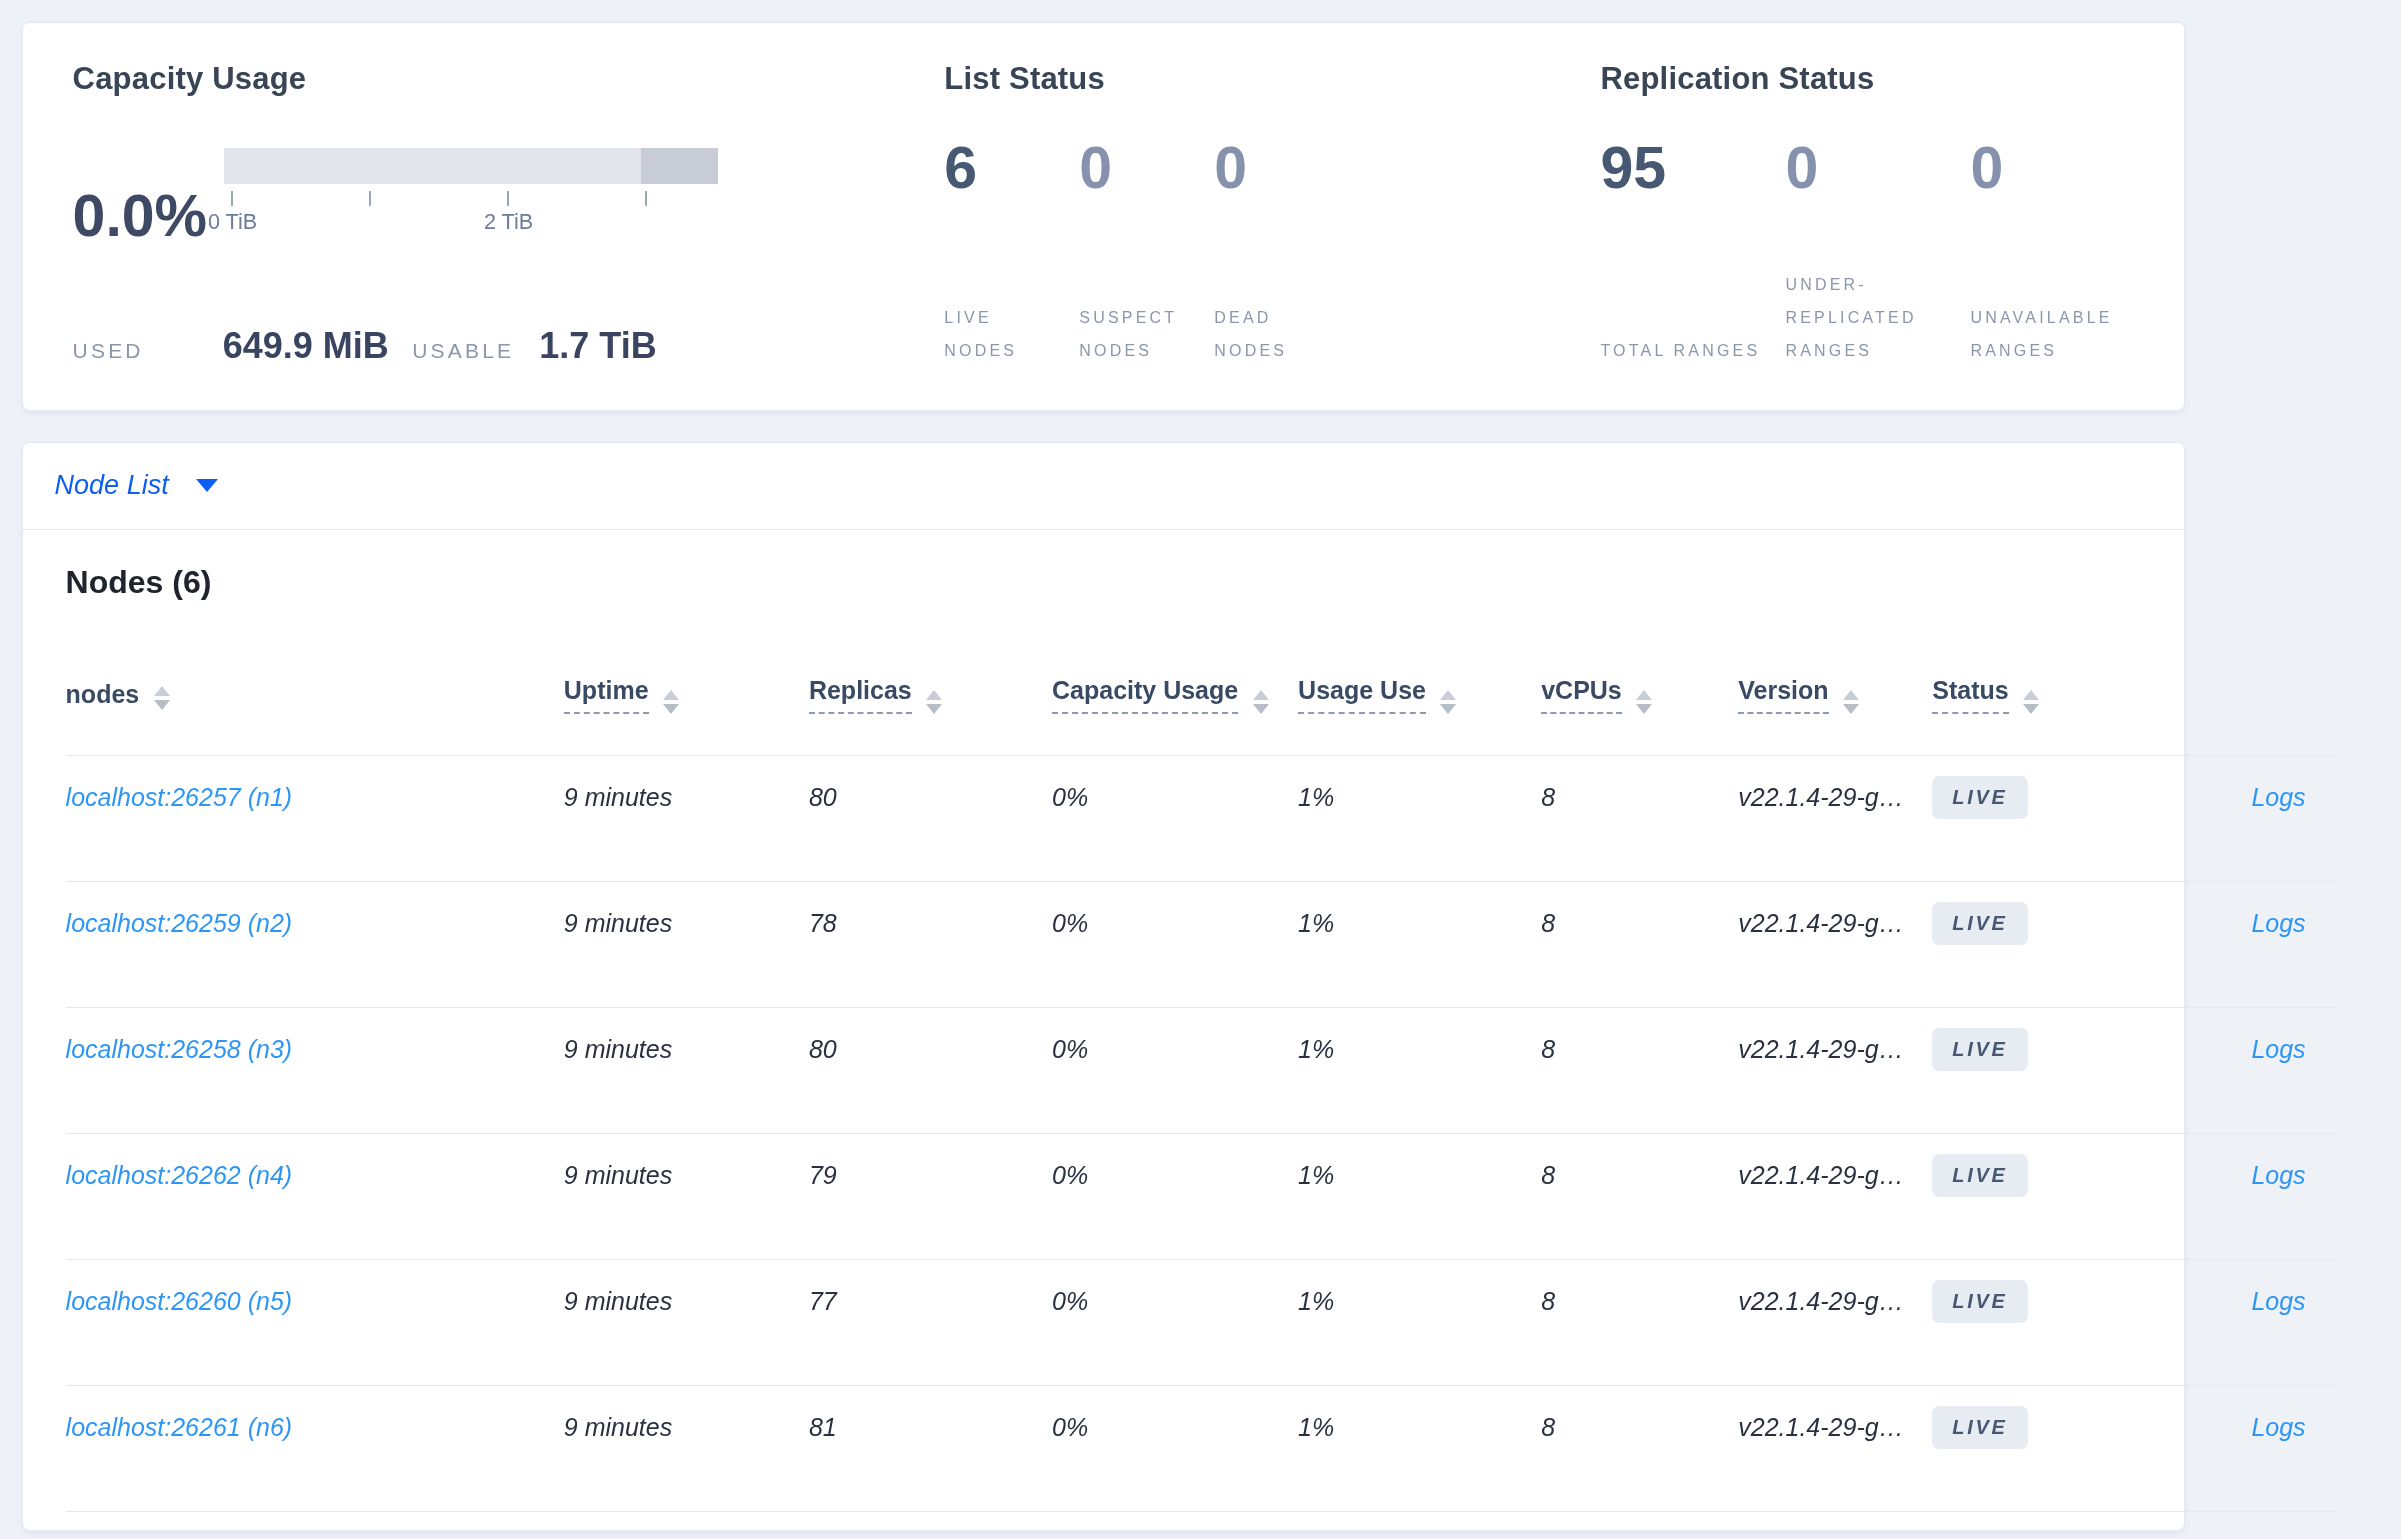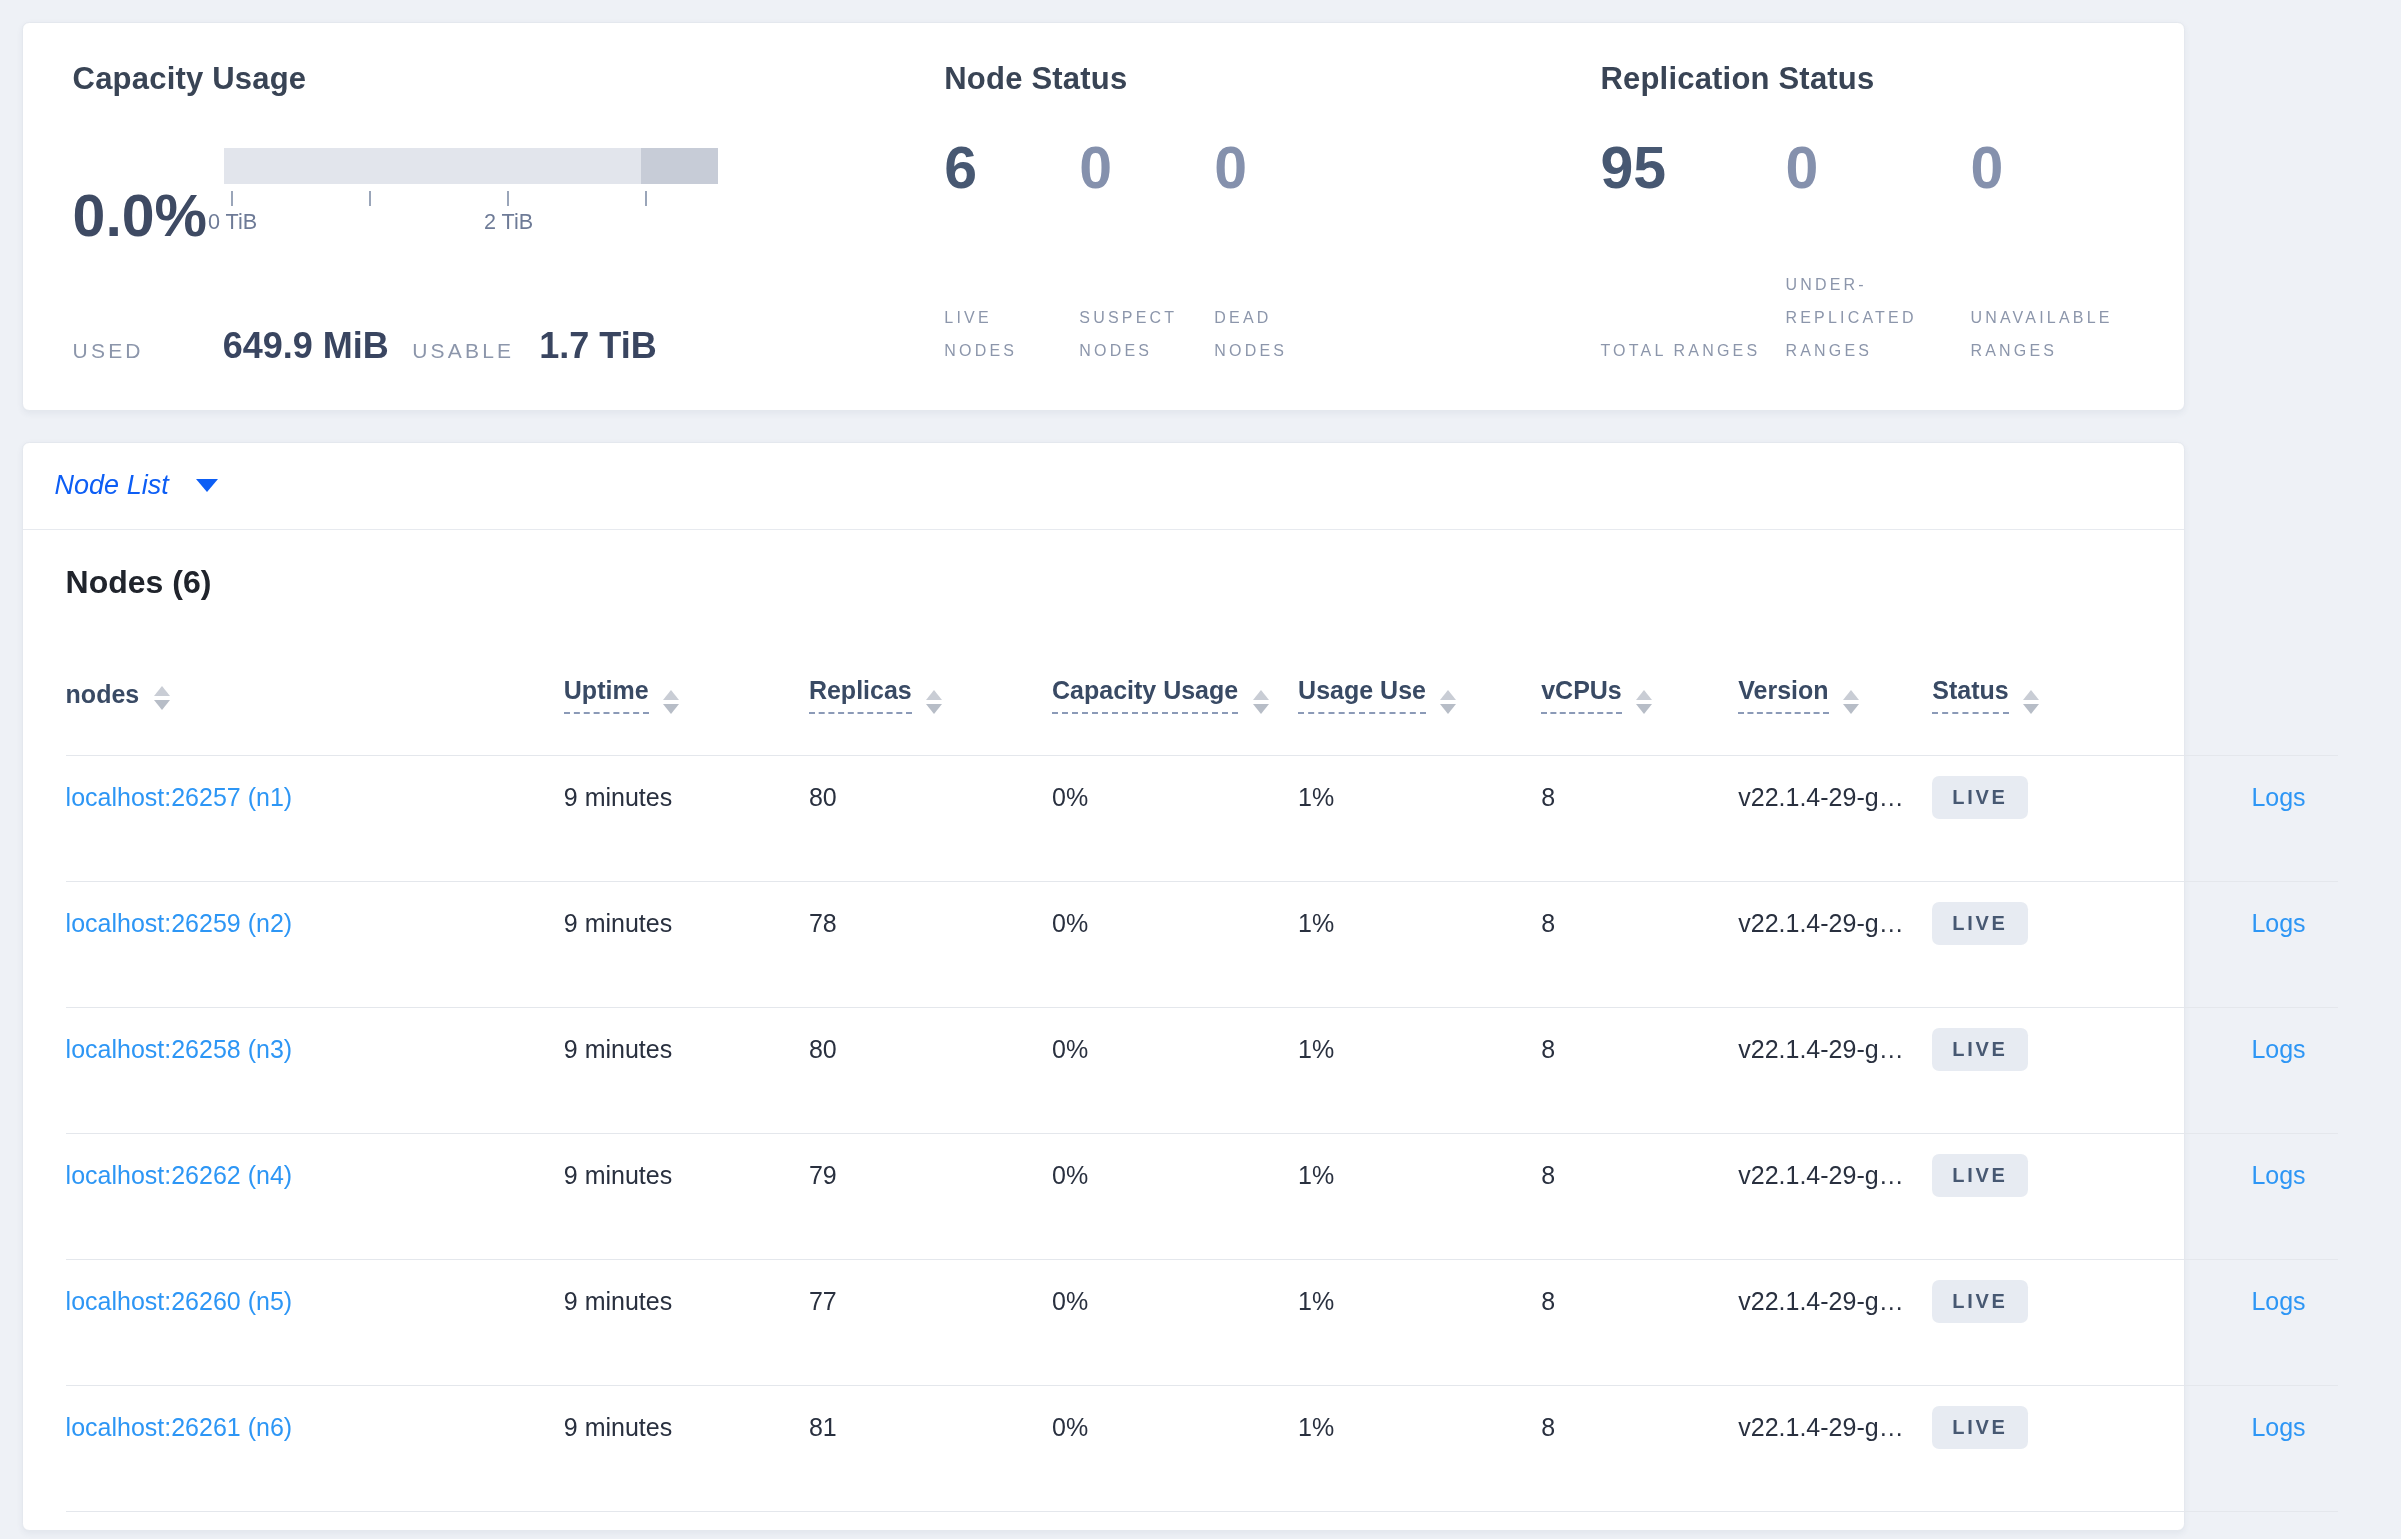--- a/index.html
+++ b/index.html
@@ -133,21 +133,21 @@
   .sort-arrows .down {
     width:0;height:0;
     border-left:8px solid transparent;border-right:8px solid transparent;
     border-top:10px solid #b7bdc7;
   }
 
   tbody td {
     height:126px; vertical-align:middle; padding-bottom:42px;
     font-size:25px; color:#29303f;
     border-bottom:1.8px solid #e4e7ec;
-    white-space:nowrap; overflow:hidden;
+    white-space:nowrap; overflow:hidden;font-style:italic;
   }
   a.node-link, a.logs-link {
     color:#2d96f5; text-decoration:none; cursor:pointer;
   }
   td.logs-cell { text-align:right; padding-right:32px; }
   .status-badge {
     display:inline-block; background:#e7ebf2; border-radius:7.2px;
     padding:10.8px 20px;
     font-size:20px; font-weight:700; letter-spacing:2.7px; color:#475872;
     line-height:21.6px;
@@ -182,21 +182,21 @@
       </div>
       <div class="cap-footer">
         <span class="cap-small-label m-used-label">USED</span>
         <span class="cap-big-value m-used-value">649.9 MiB</span>
         <span class="cap-small-label m-usable-label">USABLE</span>
         <span class="cap-big-value">1.7 TiB</span>
       </div>
     </div>
 
     <div class="panel panel-nodes">
-      <h2 class="panel-title">Node Status</h2>
+      <h2 class="panel-title">List Status</h2>
       <div class="stats-row">
         <div class="stat emph">
           <div class="stat-value">6</div>
           <div class="stat-label">LIVE NODES</div>
         </div>
         <div class="stat">
           <div class="stat-value">0</div>
           <div class="stat-label">SUSPECT NODES</div>
         </div>
         <div class="stat">

